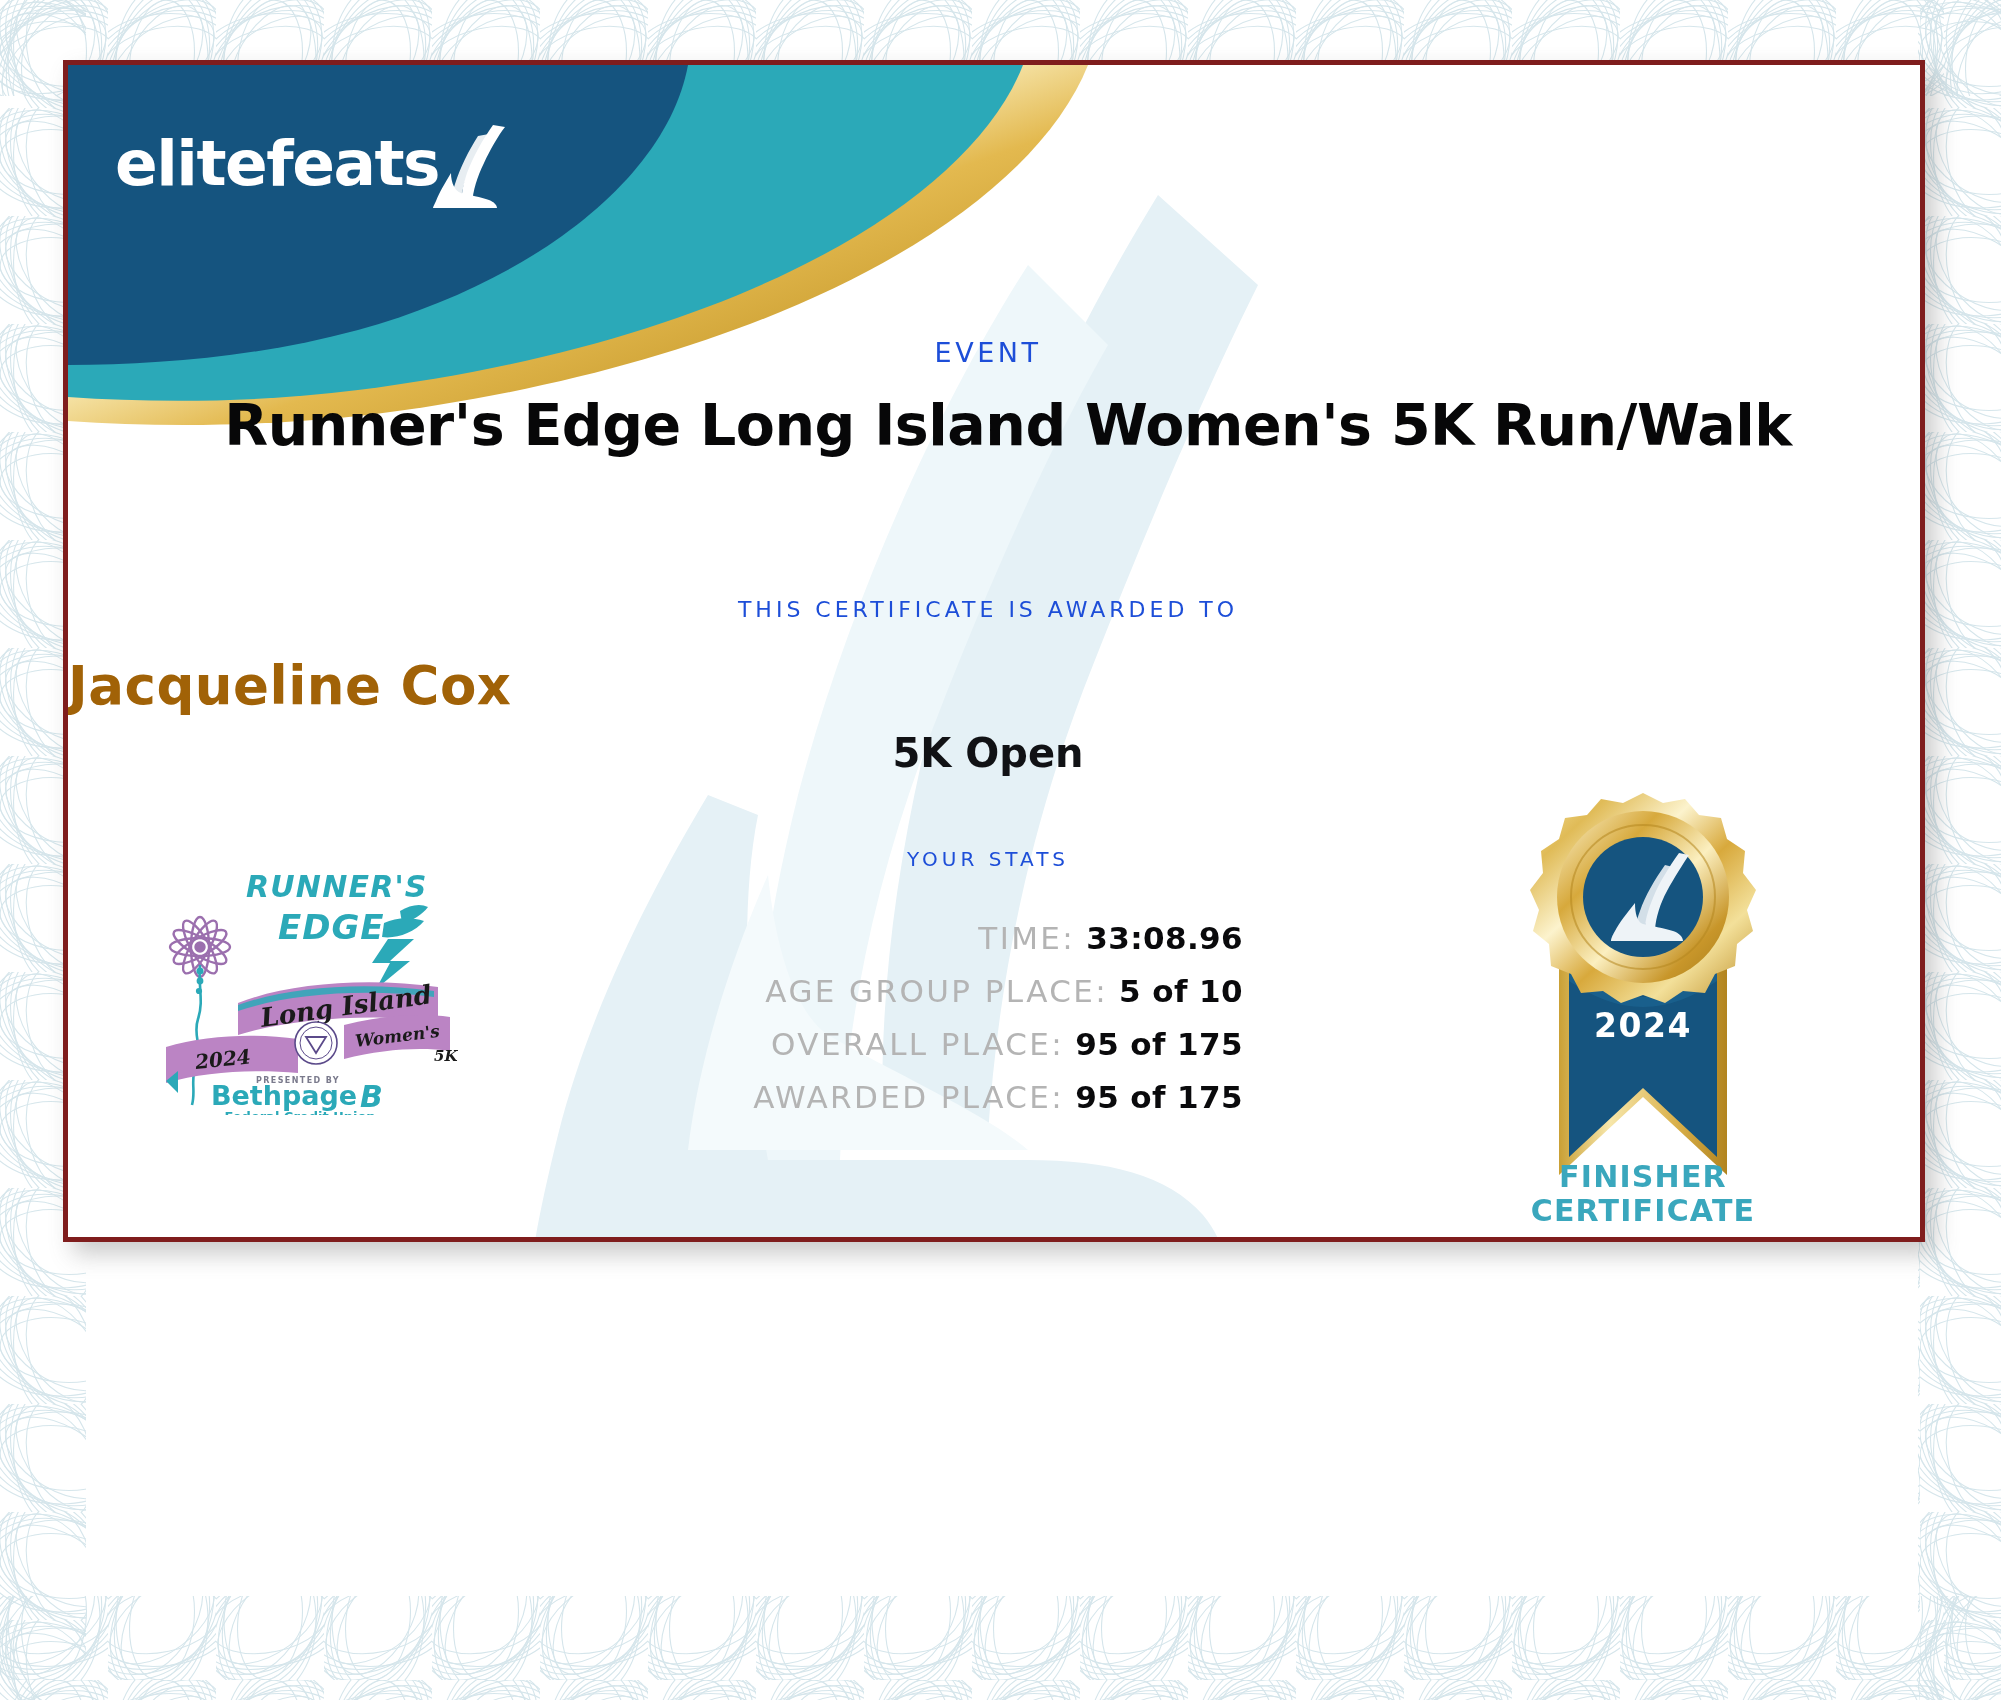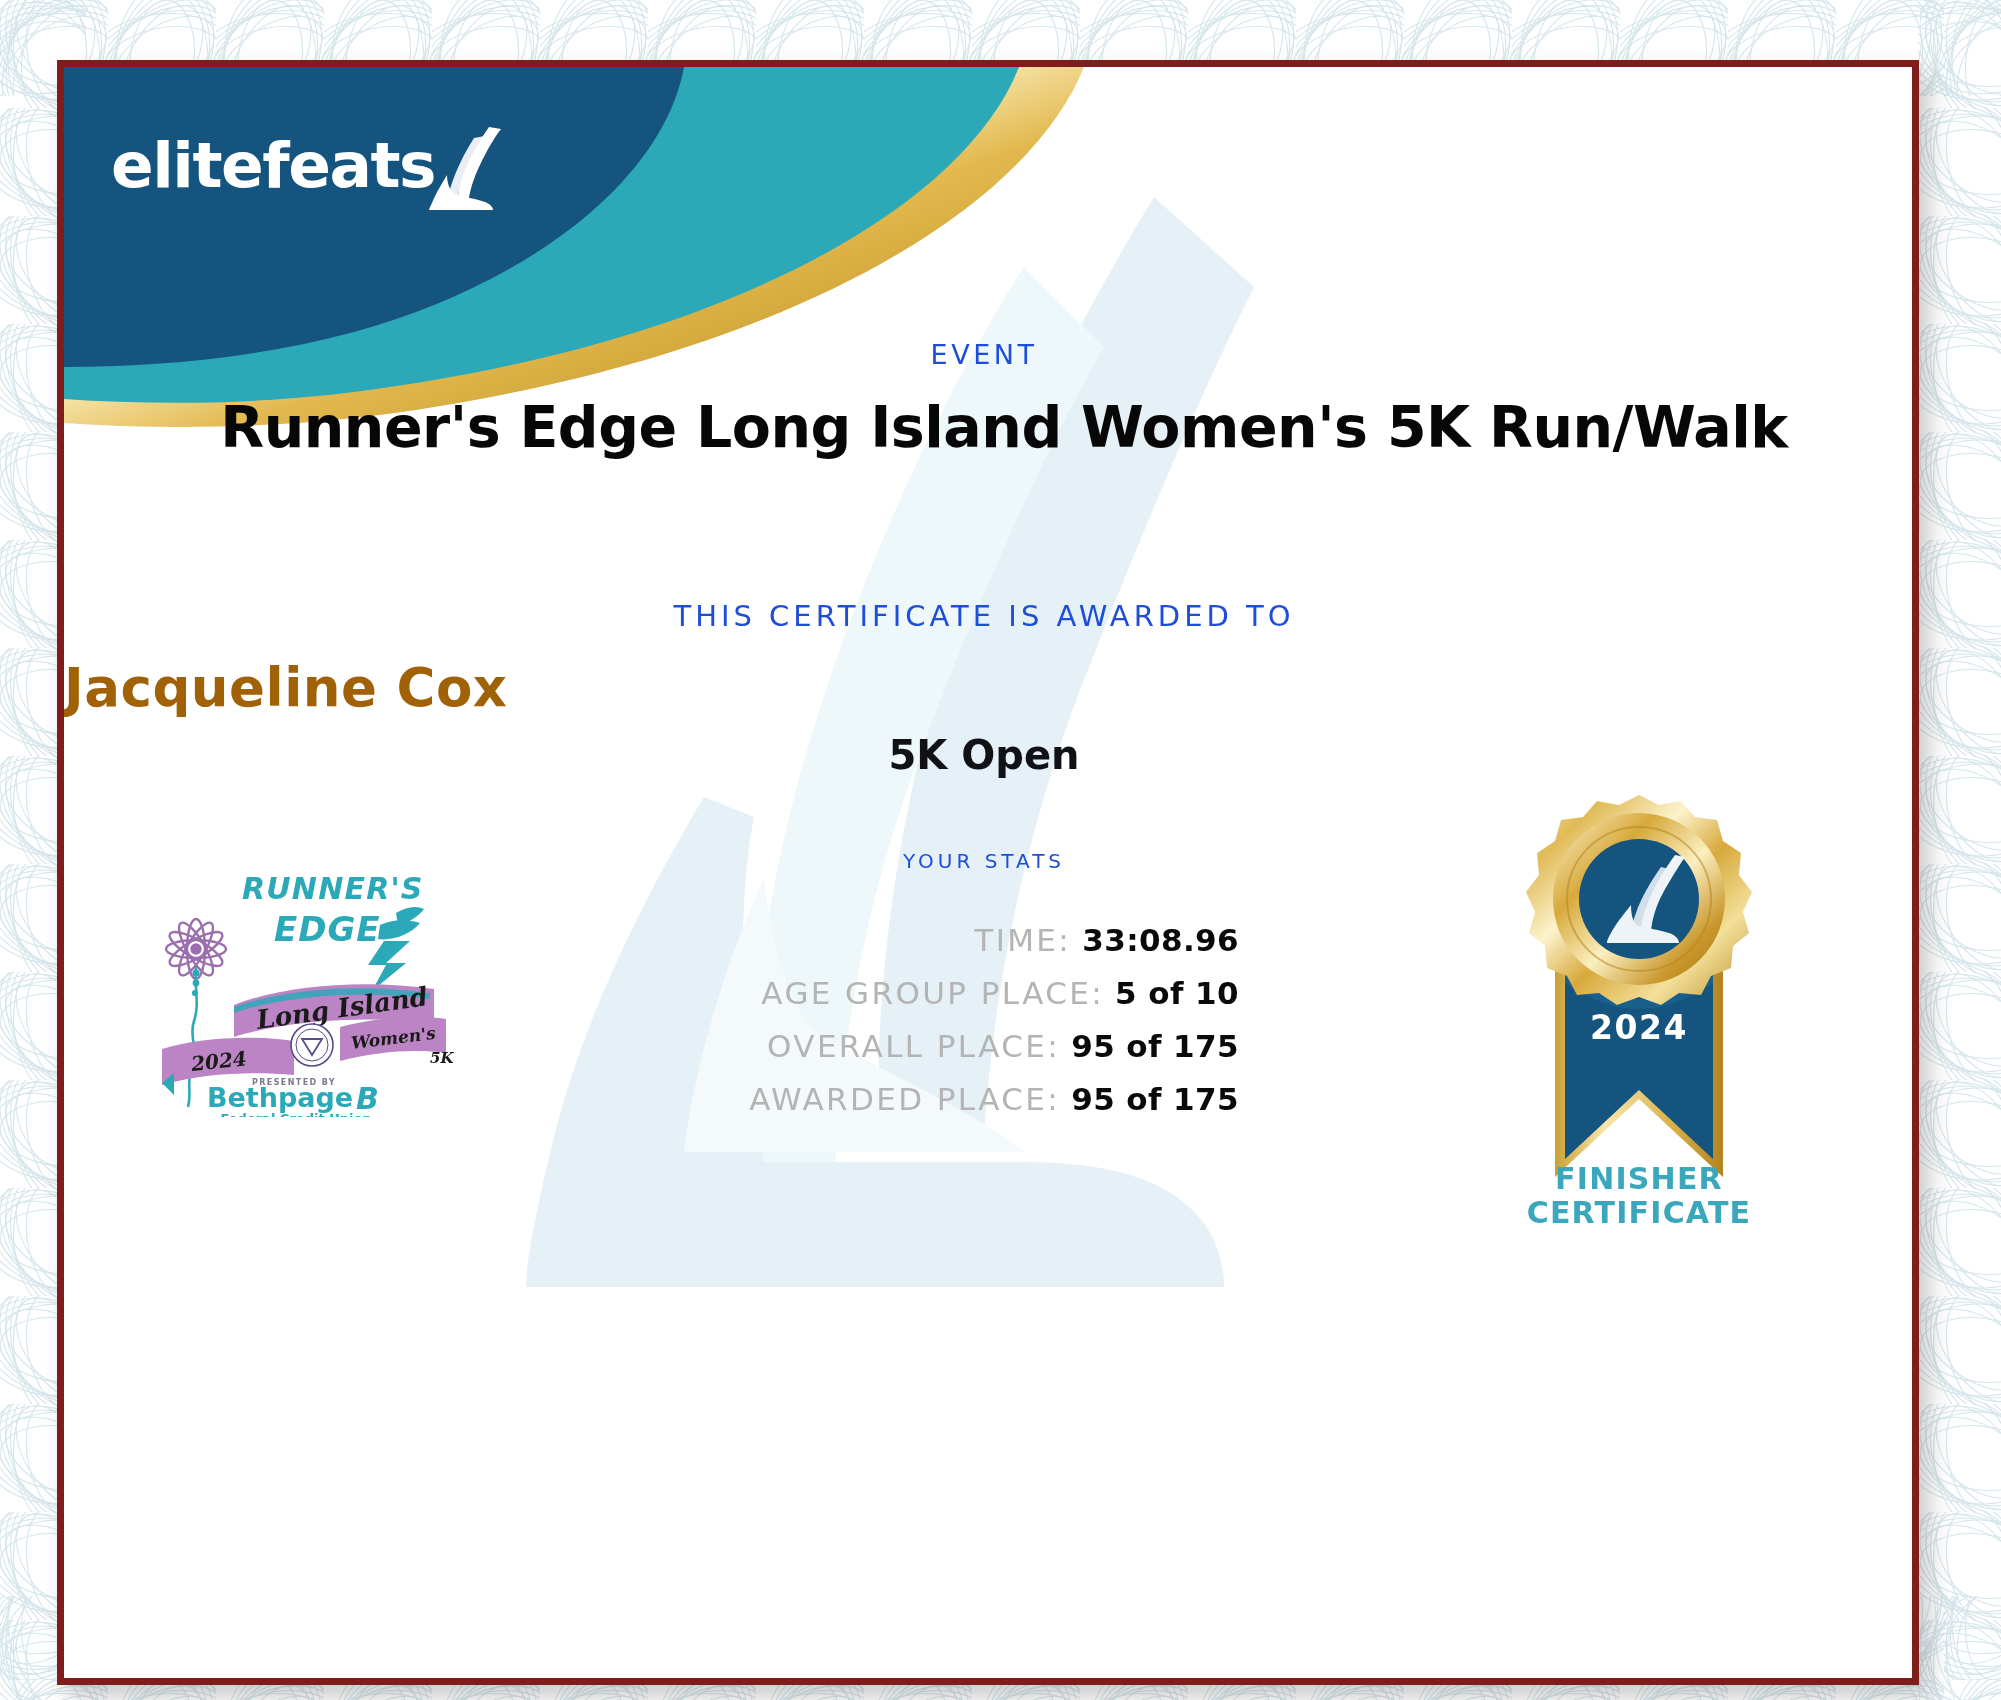--- a/index.html
+++ b/index.html
@@ -20,25 +20,25 @@
     position: absolute;
     inset: 0;
     width: 2001px;
     height: 1700px;
     z-index: 0;
   }
 
   
   #certificate-frame {
     position: absolute;
-    left: 57px;
+    left: 63px;
     top: 60px;
     width: 1862px;
-    height: 1625px;
-    border: 7px solid #7f1d1d;
+    height: 1182px;
+    border: 5px solid #7f1d1d;
     background: #ffffff;
     box-sizing: border-box;
     box-shadow: 10px 12px 22px rgba(90, 90, 90, 0.32);
     overflow: hidden;
     z-index: 1;
   }
 
   
   #header-swoosh {
     position: absolute;
@@ -118,21 +118,21 @@
     color: #070708;
     letter-spacing: -0.5px;
     white-space: nowrap;
     margin-left: 40px;
   }
 
   #awarded-label {
     position: absolute;
     left: 0; right: 0;
     top: 532px;
-    font-size: 29px;
+    font-size: 22px;
     letter-spacing: 4px;
   }
 
   #recipient-name {
     position: absolute;
     left: 0; right: 0;
     top: 590px;
     text-align: left;
     font-family: "DejaVu Sans", sans-serif;
     font-weight: 700;

